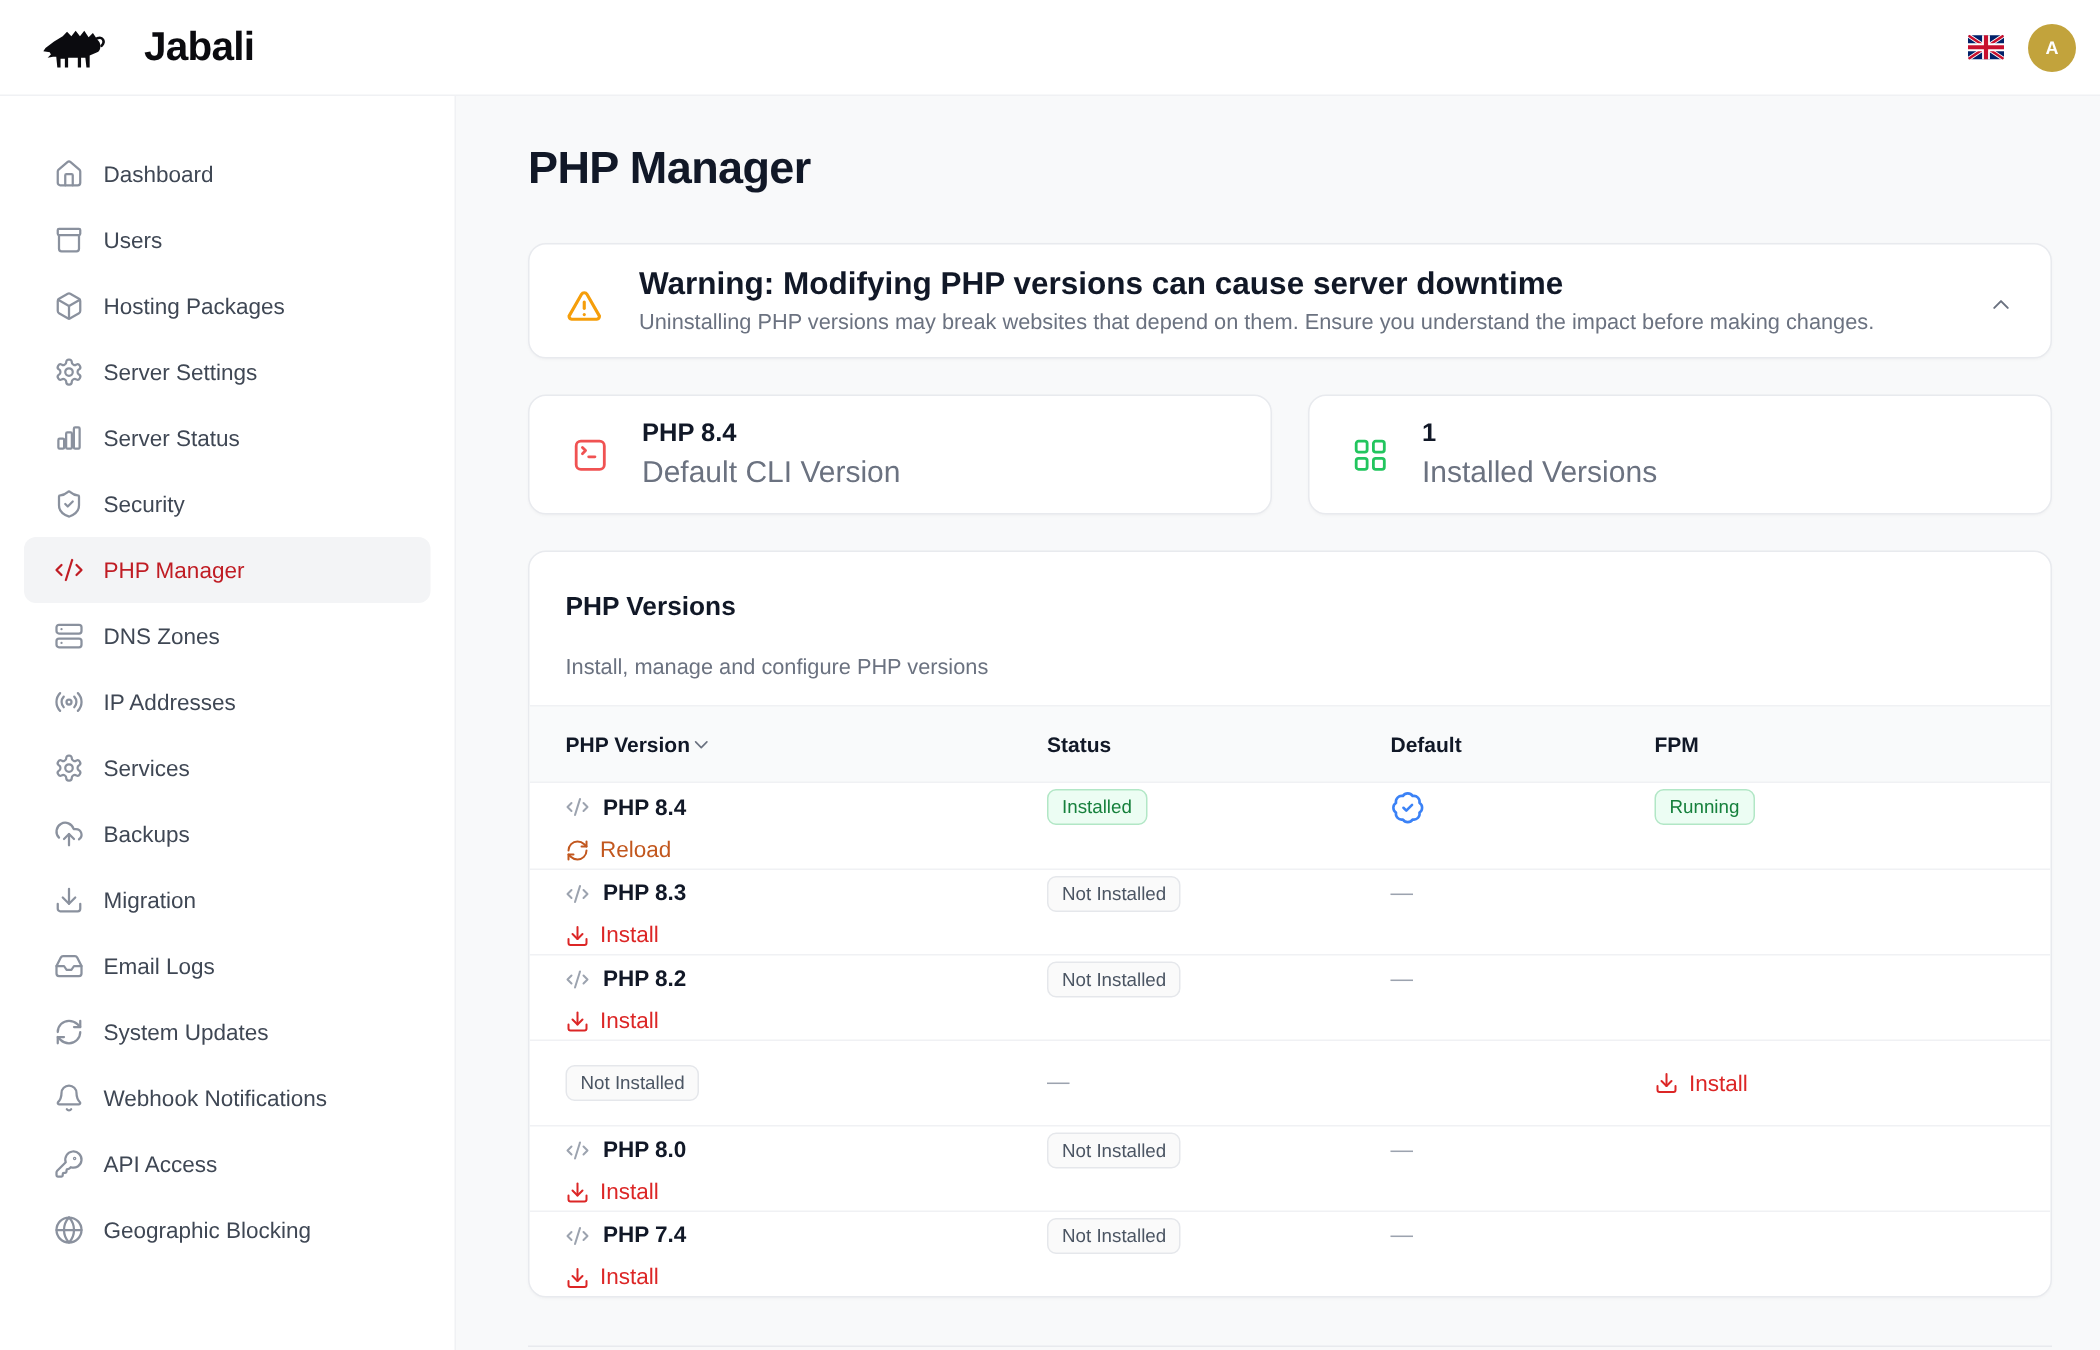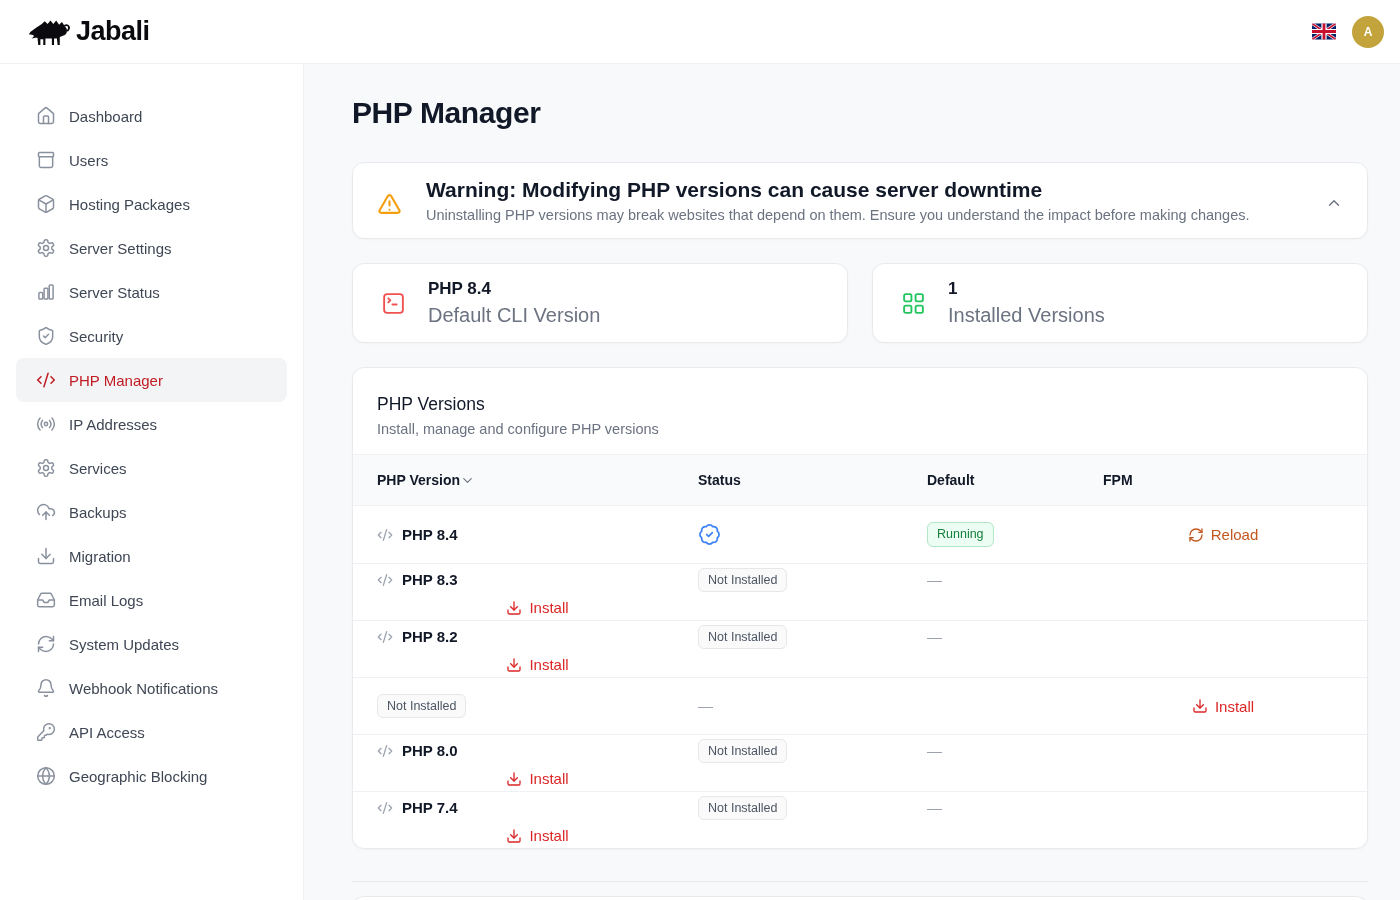--- a/index.html
+++ b/index.html
@@ -11,21 +11,21 @@
   }
   *{box-sizing:border-box;margin:0;padding:0}
   html,body{width:1400px;height:900px;overflow:hidden;background:var(--bg);
     font-family:"Liberation Sans","DejaVu Sans",sans-serif;color:var(--text);}
   svg.ic{fill:none;stroke:currentColor;stroke-width:1.8;stroke-linecap:round;stroke-linejoin:round;display:block}
 
   
   .topbar{position:fixed;top:0;left:0;right:0;height:64px;background:#fff;
     border-bottom:1px solid var(--border-soft);display:flex;align-items:center;
     justify-content:space-between;padding:0 16px 0 26px;z-index:5}
-  .brand{display:flex;align-items:center;gap:4px}
+  .brand{display:flex;align-items:center;gap:24px}
   .brand-name{font-size:27px;font-weight:800;letter-spacing:-.5px;color:#0b0b0f}
   .top-right{display:flex;align-items:center;gap:16px}
   .flag{width:24px;height:17px;border-radius:2px;overflow:hidden;display:block;cursor:pointer}
   .avatar{width:32px;height:32px;border-radius:50%;background:var(--avatar-gold);
     color:#fff;font-size:12px;font-weight:700;display:flex;align-items:center;justify-content:center;cursor:pointer}
 
   
   .sidebar{position:fixed;top:64px;left:0;bottom:0;width:304px;background:#fff;
     border-right:1px solid var(--border-soft);padding-top:30px;overflow:hidden}
   .nav-item{display:flex;align-items:center;gap:13px;height:44px;margin:0 16px;
@@ -51,38 +51,38 @@
   .collapse-btn svg{width:18px;height:18px}
 
   .stats{display:grid;grid-template-columns:1fr 1fr;gap:24px;margin-bottom:24px}
   .stat{display:flex;align-items:center;gap:22px;height:80px;padding:0 28px}
   .stat svg{width:25px;height:25px}
   .stat-value{font-size:17px;font-weight:700;margin-bottom:5px}
   .stat-label{font-size:20px;color:var(--text-2)}
 
   .vcard{overflow:hidden}
   .vcard-head{padding:26px 24px 17px}
-  .vcard-title{font-size:17.5px;font-weight:400;margin-bottom:6px}
+  .vcard-title{font-size:17.5px;font-weight:700;margin-bottom:22px}
   .vcard-sub{font-size:14.5px;color:var(--text-2)}
   .tgrid{display:grid;grid-template-columns:321px 229px 176px 1fr;align-items:center;padding:0 24px}
   .thead{background:#f9fafb;border-top:1px solid var(--border-soft);
     border-bottom:1px solid var(--border-soft);height:52px;font-size:14px;font-weight:700}
   .th-sort{display:inline-flex;align-items:center;gap:0;cursor:pointer}
   .th-sort svg{width:15px;height:15px;color:#6b7280}
   .trow{height:57px}
   .trow + .trow{border-top:1px solid var(--border-soft)}
   .c-version{display:flex;align-items:center;gap:9px}
   .c-version svg{width:16px;height:16px;color:#9ca3af;stroke-width:2}
   .v-name{font-size:15px;font-weight:700}
   .badge{display:inline-block;font-size:12.5px;line-height:1;padding:5px 9px;border-radius:6px;
     background:#fafafa;color:#4b5563;border:1px solid #e5e7eb;font-weight:500}
   .badge.green{background:#ecfdf3;color:var(--badge-green-text);border-color:#b2e7c6}
   .c-default svg{width:23px;height:23px;color:var(--info-blue)}
   .dash{color:#9ca3af;font-size:15px}
-  .c-action{display:flex;justify-content:center}
+  .c-action{display:flex;justify-content:flex-start}
   .act{display:inline-flex;align-items:center;gap:7px;font-size:15px;font-weight:500;
     text-decoration:none;cursor:pointer}
   .act svg{width:16px;height:16px;stroke-width:2}
   .act.reload{color:var(--reload-orange)}
   .act.install{color:var(--install-red)}
 
   .page-footer{margin-top:32px;border-top:1px solid var(--border)}
   .footer-panel{margin-top:14px;background:#fff;border:1px solid var(--border);
     border-bottom:none;border-radius:12px 12px 0 0;padding:17px 40px}
 </style>
@@ -253,20 +253,26 @@
     <span class="nav-label">Security</span>
   </div>
     <div class="nav-item active">
     <svg class="ic">
         <use href="#i-code"></use>
       </svg>
     <span class="nav-label">PHP Manager</span>
   </div>
     <div class="nav-item">
     <svg class="ic">
+        <use href="#i-server"></use>
+      </svg>
+    <span class="nav-label">DNS Zones</span>
+  </div>
+    <div class="nav-item">
+    <svg class="ic">
         <use href="#i-radio"></use>
       </svg>
     <span class="nav-label">IP Addresses</span>
   </div>
     <div class="nav-item">
     <svg class="ic">
         <use href="#i-gear"></use>
       </svg>
     <span class="nav-label">Services</span>
   </div>
@@ -370,20 +376,21 @@
       <div>FPM</div>
     </div>
     <div id="table-body">
         <div class="tgrid trow">
     <div class="c-version">
       <svg class="ic">
               <use href="#i-code"></use>
             </svg>
       <span class="v-name">PHP 8.4</span>
     </div>
+    <div><span class="badge st green">Installed</span></div>
     <div class="c-default">
       <svg class="ic chk">
               <use href="#i-badge-check"></use>
             </svg>
 
     </div>
     <div><span class="badge green fpm">Running</span></div>
     <div class="c-action">
       <a class="act reload">
         <svg class="ic">

